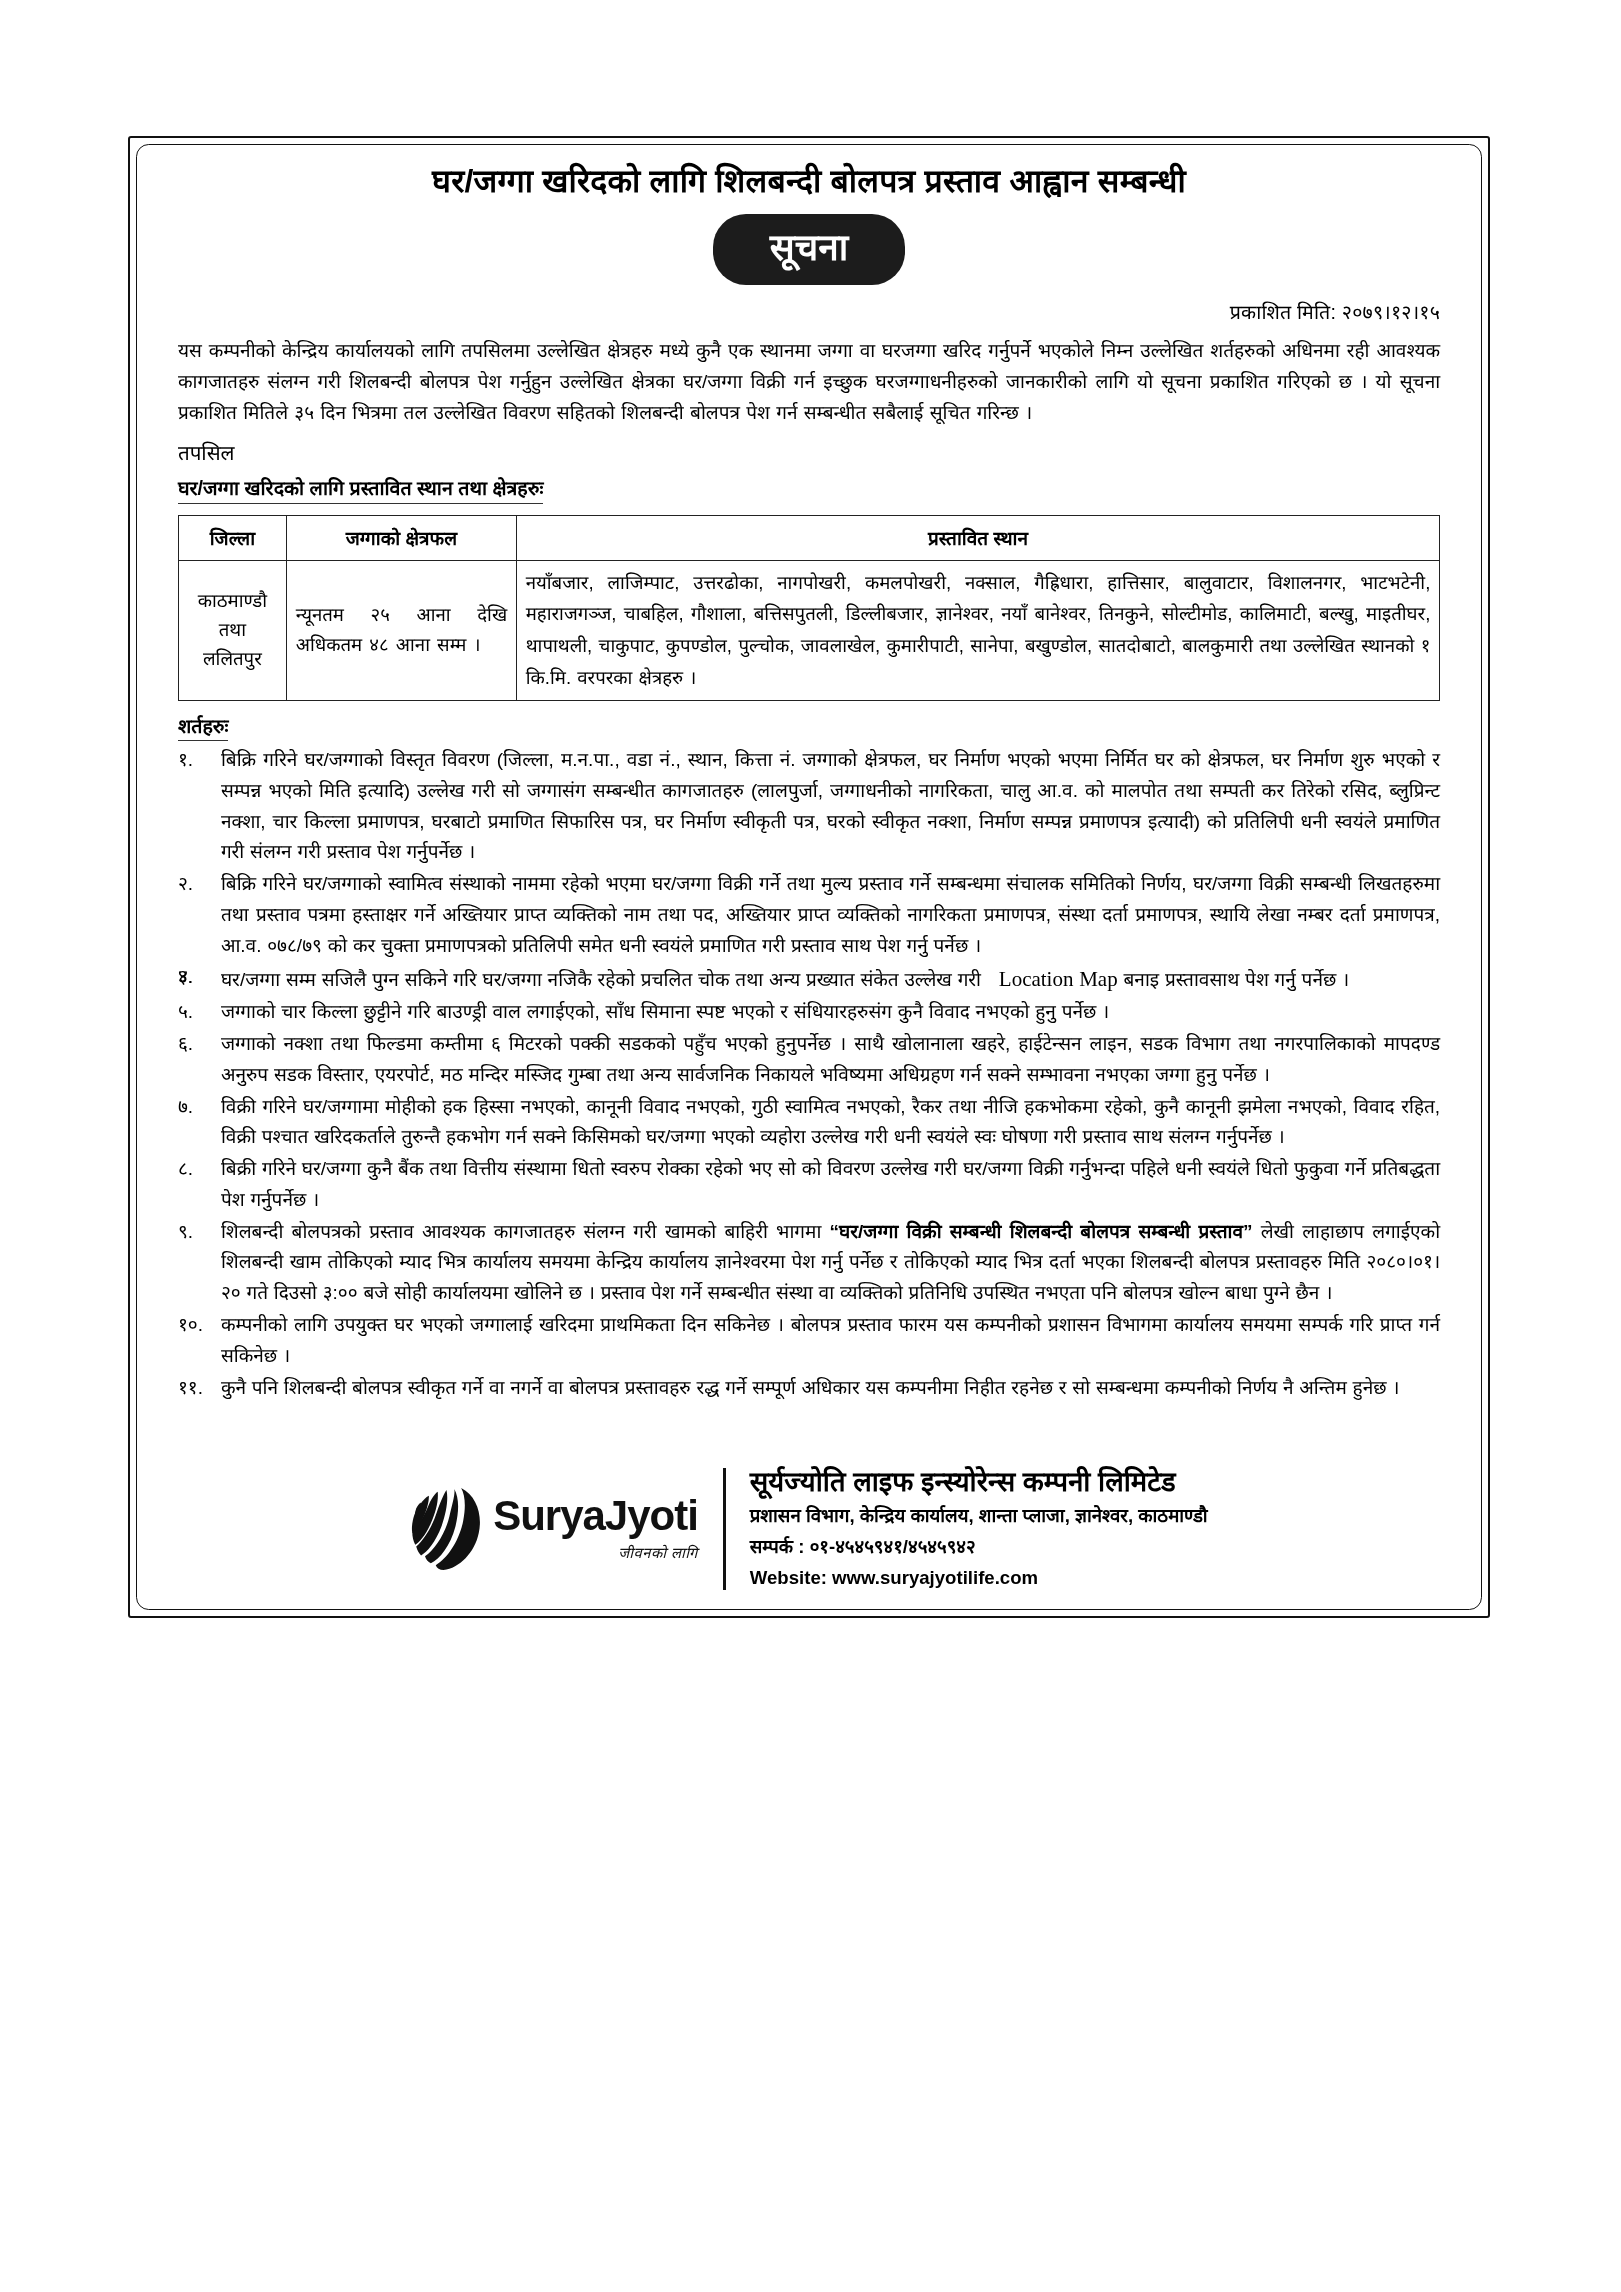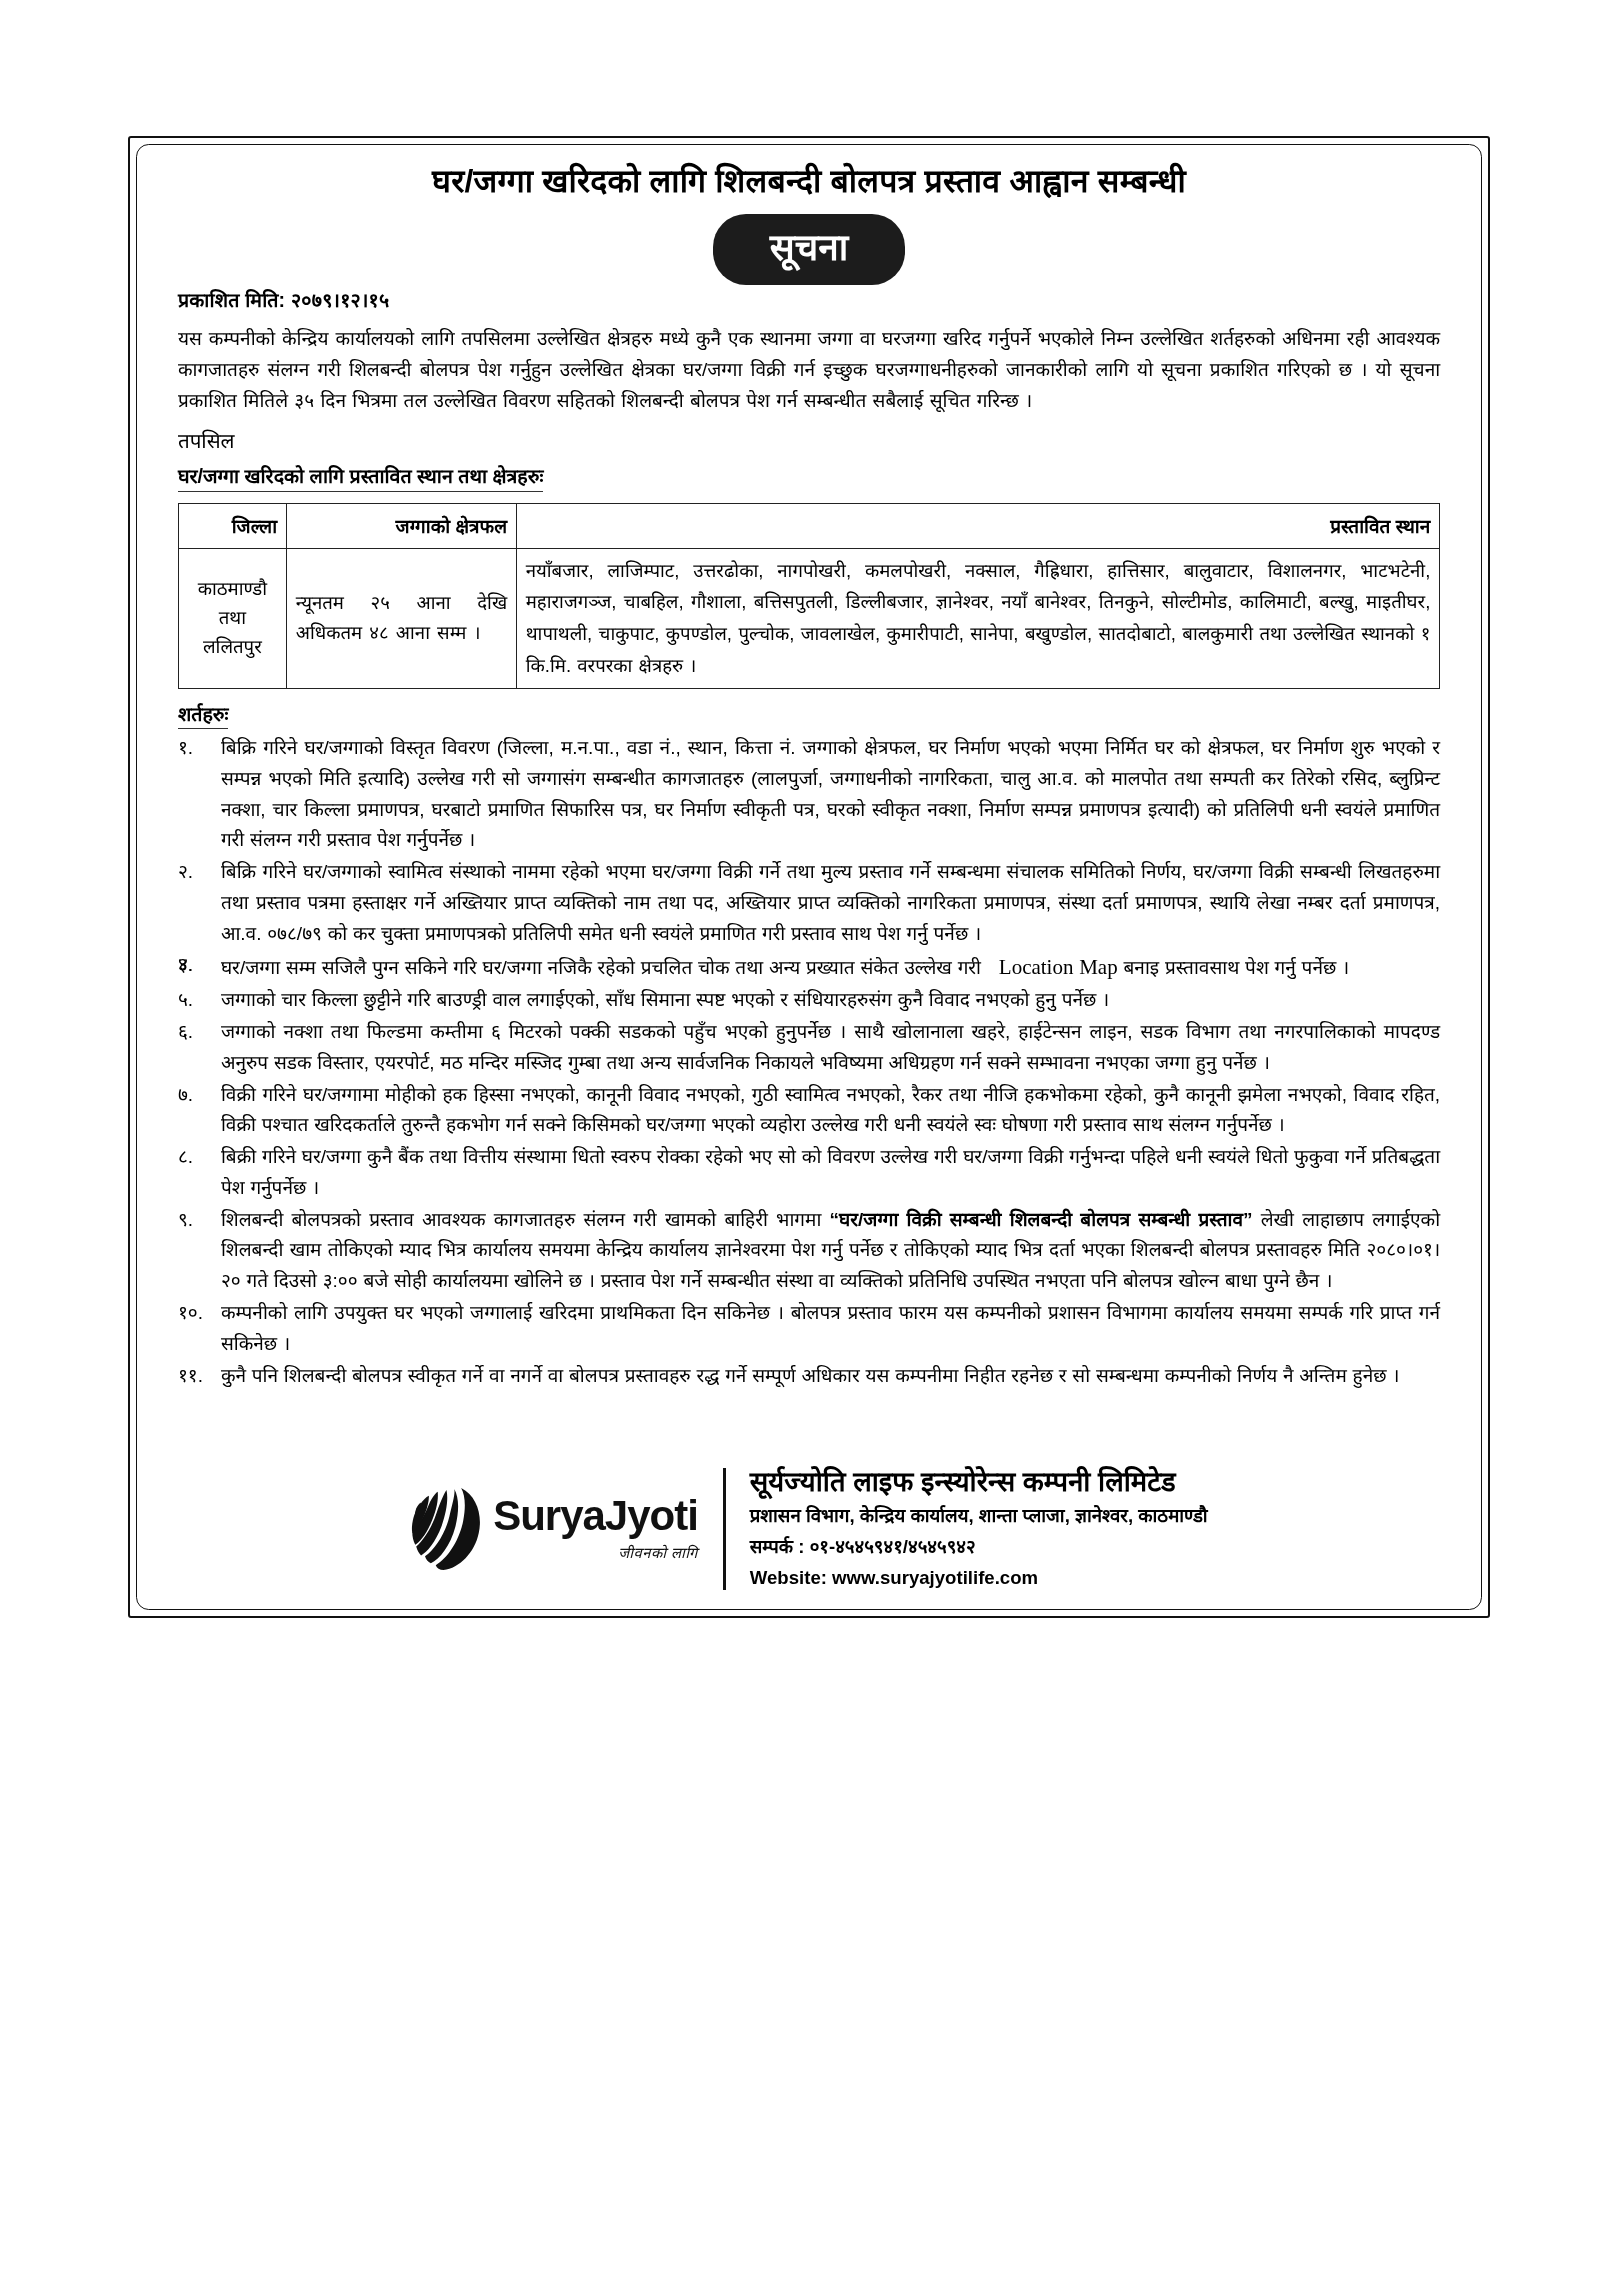--- a/index.html
+++ b/index.html
@@ -71,24 +71,24 @@
     background: #1c1c1c;
     color: #ffffff;
     font-weight: bold;
     font-size: 37px;
     line-height: 1;
     padding: 14.7px 57px 18.6px 57px;
     border-radius: 33px;
   }
 
   .pub-date {
-    text-align: left;
+    text-align: right;
     font-size: 19.6px;
-    font-weight: bold;
-    margin-top: 1px;
+    font-weight: normal;
+    margin-top: 13px;
     letter-spacing: 0.2px;
   }
 
   
   .intro {
     margin-top: 11.8px;
     font-size: 19px;
     line-height: 1.62;
     text-align: justify;
     text-justify: inter-word;
@@ -119,21 +119,21 @@
     table-layout: fixed;
   }
   table.loc-table th,
   table.loc-table td {
     border: 1.6px solid #222;
     padding: 5.9px 8.8px;
     font-size: 18.6px;
     vertical-align: middle;
   }
   table.loc-table th {
-    text-align: right;
+    text-align: center;
     font-weight: bold;
     font-size: 19px;
     padding: 8.8px 8.8px;
   }
   .col-district { width: 108px; }
   .col-area     { width: 230px; }
   .cell-district {
     text-align: center;
     line-height: 1.55;
   }

